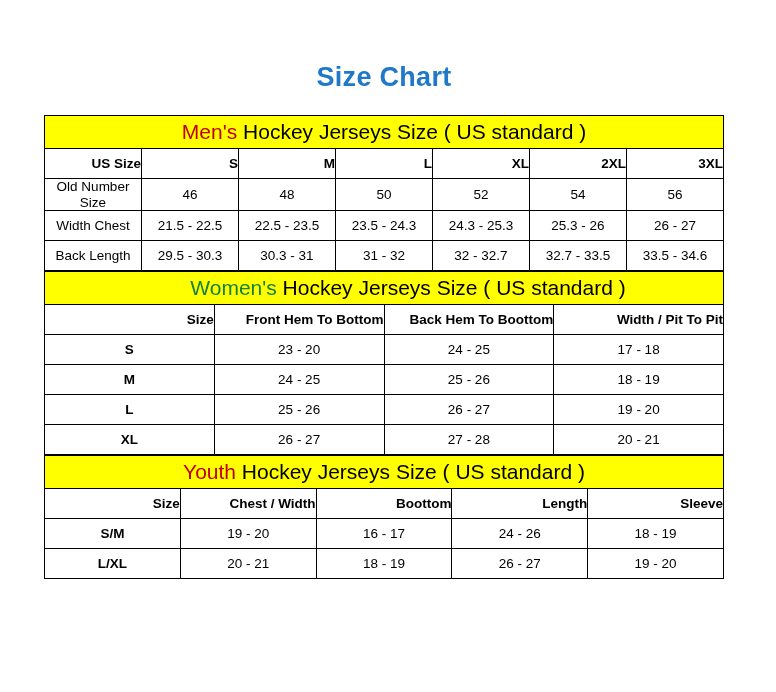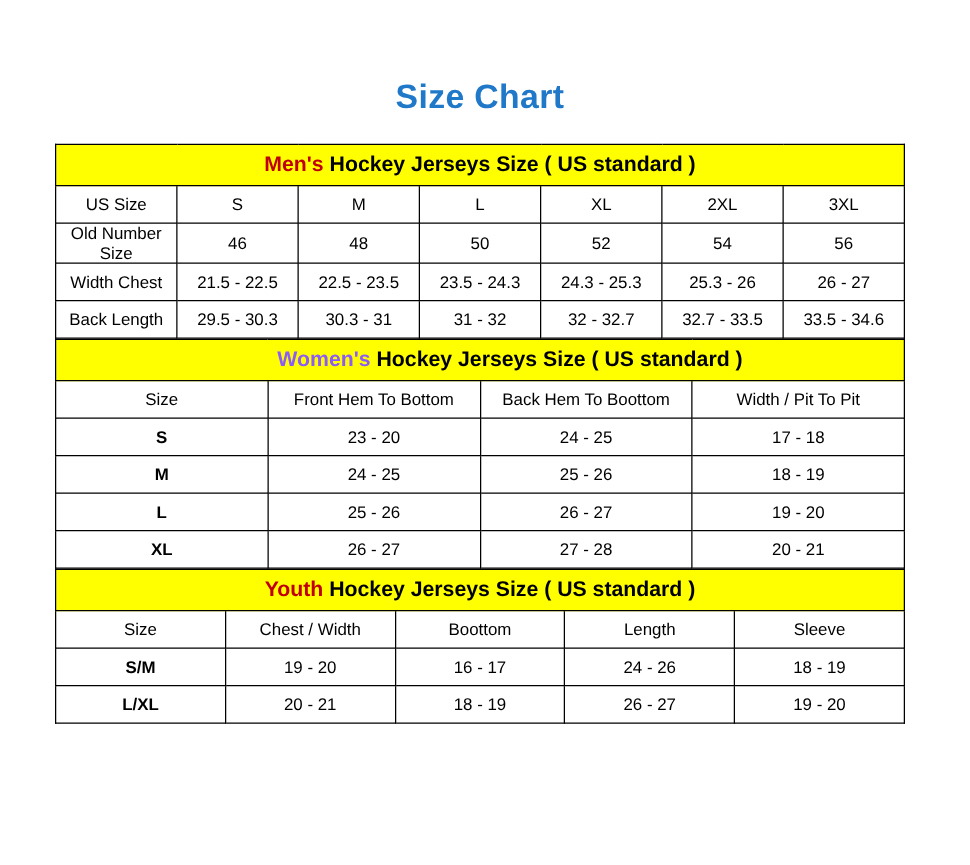--- a/index.html
+++ b/index.html
@@ -42,30 +42,31 @@
     text-align: center;
     vertical-align: middle;
     font-size: 13.5px;
     font-weight: normal;
     padding: 0;
     height: 29px;
     line-height: 1.15;
   }
   .section-head td {
     background: #FFFF00;
-    font-size: 17px;
-    font-weight: bold;
+    font-size: 21px;
+    font-weight: normal;
     height: 32px;
   }
   .section-head .accent-men { color: #C00000; }
-  .section-head .accent-women { color: #8b5cf6; margin-left: 48px; }
+  .section-head .accent-women { color: #15803d; margin-left: 48px; }
   .section-head .accent-youth { color: #C00000; }
   .section-head .rest { color: #000000; }
   .col-head td {
-    font-weight: normal;
+    font-weight: bold;
+    text-align: right;
   }
   .rowlabel {
     font-weight: normal;
   }
   .rowlabel-bold {
     font-weight: bold;
   }
   
   .men-c0 { width: 150px; }
   .women-c0 { width: 150px; }

